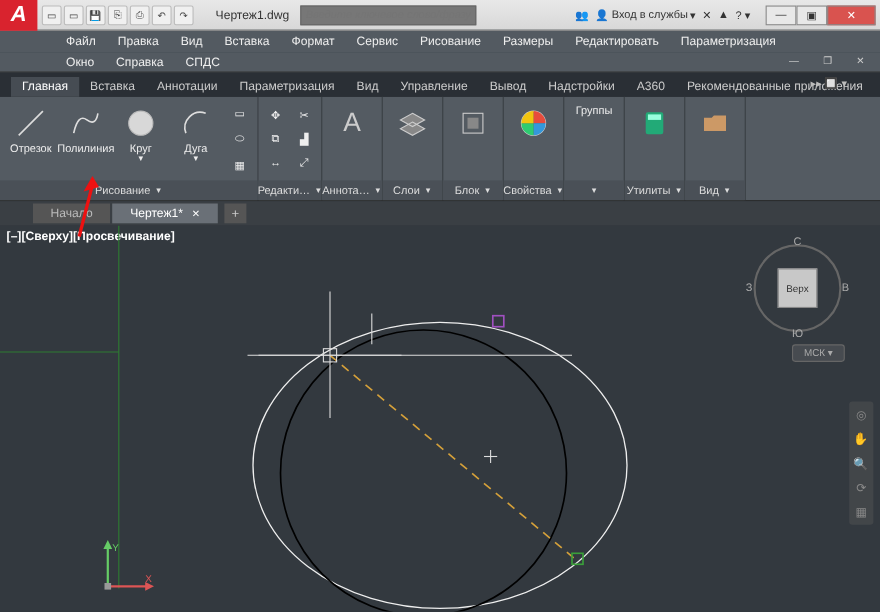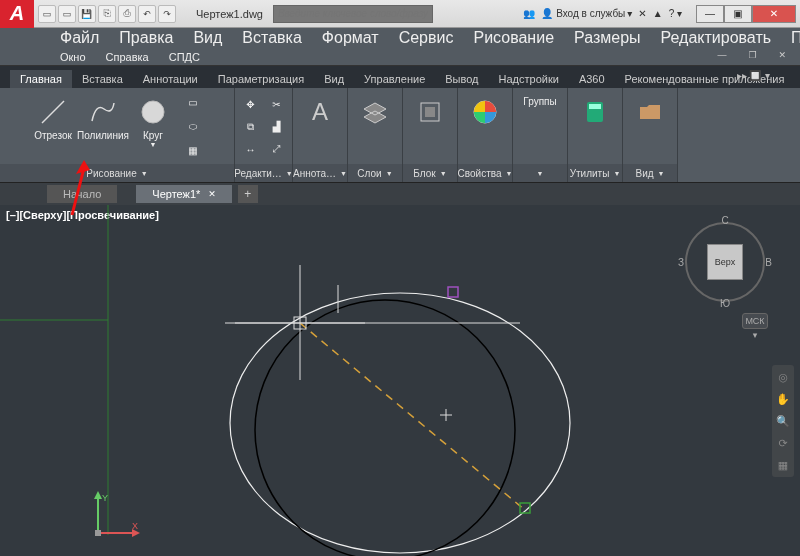--- a/index.html
+++ b/index.html
@@ -10,21 +10,21 @@
 .qat { display: flex; gap: 2px; margin-left: 4px; }
 .qat-btn { width: 18px; height: 18px; background: #f0f0f0; border: 1px solid #bbb; border-radius: 2px; display: flex; align-items: center; justify-content: center; font-size: 9px; color: #444; }
 .title-file { font-size: 11px; color: #333; margin-left: 20px; }
 .search-box { margin-left: 10px; width: 160px; height: 18px; background: #777; border: 1px solid #666; font-size: 10px; color: #ccc; font-style: italic; padding: 0 4px; }
 .title-right { margin-left: auto; display: flex; align-items: center; gap: 6px; padding-right: 4px; font-size: 10px; color: #333; }
 .title-right span { display: inline-flex; align-items: center; gap: 2px; }
 .win-btns { display: flex; margin-left: 8px; }
 .wbtn { width: 28px; height: 18px; display: flex; align-items: center; justify-content: center; font-size: 10px; border: 1px solid #888; background: #e8e8e8; }
 .wbtn.close { background: #d9534f; color: #fff; width: 44px; }
 
-.menubar { height: 20px; background: #535a61; display: flex; align-items: center; padding: 0 50px 0 50px; font-size: 16px; color: #eee; }
+.menubar { height: 20px; background: #535a61; display: flex; align-items: center; padding: 0 50px 0 50px; font-size: 11px; color: #eee; }
 .menubar span { padding: 2px 10px; cursor: default; }
 .menubar2 { height: 18px; background: #535a61; display: flex; align-items: center; padding: 0 50px; font-size: 11px; color: #eee; border-bottom: 1px solid #333; position: relative; }
 .menubar2 span { padding: 1px 10px; }
 .mdi-btns { position: absolute; right: 4px; top: 1px; display: flex; gap: 2px; font-size: 9px; color: #ccc; }
 
 .ribbon-tabs { height: 22px; background: #2a2f35; display: flex; align-items: flex-end; font-size: 11px; color: #ccc; padding-left: 10px; position: relative; }
 .rtab { padding: 3px 10px; cursor: default; }
 .rtab.active { background: #464c53; color: #fff; }
 .rtab-focus { position: absolute; right: 30px; top: 4px; color: #bbb; font-size: 10px; }
 
@@ -32,38 +32,38 @@
 .panel { border-right: 1px solid #3a3f44; display: flex; flex-direction: column; position: relative; }
 .panel-body { flex: 1; display: flex; align-items: center; justify-content: center; gap: 2px; padding: 3px 3px 0 3px; }
 .rbtn { display: flex; flex-direction: column; align-items: center; justify-content: flex-start; width: 48px; height: 72px; font-size: 10px; color: #eee; text-align: center; cursor: default; padding-top: 4px; }
 .rbtn.small { width: 24px; height: 22px; }
 .ricon { width: 32px; height: 32px; display: flex; align-items: center; justify-content: center; margin-bottom: 2px; }
 .rbtn .label { line-height: 11px; }
 .panel-label { font-size: 10px; color: #ddd; text-align: center; padding: 2px; background: #4a5057; display: flex; align-items: center; justify-content: center; gap: 4px; height: 18px; }
 .panel-label .drop { font-size: 7px; }
 
 .doc-tabs { height: 22px; background: #3a3f44; display: flex; align-items: center; padding-left: 30px; font-size: 11px; color: #bbb; }
-.dtab { padding: 3px 16px; background: #555; margin-right: 2px; position: relative; display: flex; align-items: center; margin-left: 17px; }
+.dtab { padding: 3px 16px; background: #555; margin-right: 2px; position: relative; display: flex; align-items: center; }
 .dtab.active { background: #6a7077; color: #fff; }
 .dtab .x { margin-left: 8px; font-size: 9px; }
 .dtab-plus { width: 20px; height: 18px; background: #555; margin-left: 4px; display: flex; align-items: center; justify-content: center; font-size: 12px; color: #ccc; }
 
 .viewport { position: relative; height: 352px; background: #33393f; }
 .vp-label { position: absolute; top: 4px; left: 6px; font-size: 11px; color: #fff; font-weight: 700; }
 .canvas { position: absolute; inset: 0; }
 
 .viewcube { position: absolute; top: 12px; right: 30px; width: 90px; height: 90px; display: flex; align-items: center; justify-content: center; }
 .vc-ring { position: absolute; width: 80px; height: 80px; border: 2px solid #666; border-radius: 50%; }
 .vc-cube { width: 36px; height: 36px; background: #c8c8c8; border: 1px solid #888; display: flex; align-items: center; justify-content: center; font-size: 9px; color: #333; }
 .vc-letter { position: absolute; font-size: 10px; color: #aaa; }
 .vc-n { top: -2px; left: 50%; transform: translateX(-50%); }
 .vc-s { bottom: -2px; left: 50%; transform: translateX(-50%); }
 .vc-e { right: -2px; top: 50%; transform: translateY(-50%); }
 .vc-w { left: -2px; top: 50%; transform: translateY(-50%); }
-.wcs { position: absolute; top: 108px; right: 32px; width: 26px; height: 16px; background: rgba(120,120,120,.3); border: 1px solid #666; font-size: 9px; color: #aaa; text-align: center; line-height: 14px; border-radius: 3px; }
+.wcs { position: absolute; top: 108px; right: 32px; width: 48px; height: 16px; background: rgba(120,120,120,.3); border: 1px solid #666; font-size: 9px; color: #aaa; text-align: center; line-height: 14px; border-radius: 3px; }
 
 .navbar { position: absolute; right: 6px; top: 160px; width: 22px; background: rgba(90,90,90,.4); border-radius: 3px; padding: 4px 0; display: flex; flex-direction: column; align-items: center; gap: 6px; }
 .navbar span { width: 16px; height: 16px; display: flex; align-items: center; justify-content: center; font-size: 11px; color: #888; }
 
 .ucs-icon { position: absolute; bottom: 16px; left: 90px; width: 50px; height: 50px; }
 
 .arrow-annotation { position: absolute; top: 130px; left: 62px; width: 30px; height: 60px; }
 
 svg { display: block; }
 </style>
@@ -155,20 +155,29 @@
       </div>
       <div class="rbtn">
         <span class="ricon">
             <svg width="30" height="30">
               <circle cx="15" cy="15" r="11" fill="#d8d8d8" stroke="#bbb"></circle>
             </svg>
           </span>
         <span class="label">Круг</span>
           <span style="font-size:7px">▼</span>
       </div>
+      <div class="rbtn">
+        <span class="ricon">
+            <svg width="30" height="30">
+              <path d="M6 24 A14 14 0 0 1 24 6" fill="none" stroke="#ddd" stroke-width="1.5"></path>
+            </svg>
+          </span>
+        <span class="label">Дуга</span>
+          <span style="font-size:7px">▼</span>
+      </div>
       <div style="display:flex;flex-direction:column;gap:2px;margin-left:2px">
         <span class="rbtn small">▭</span>
         <span class="rbtn small">⬭</span>
         <span class="rbtn small">▦</span>
       </div>
     </div>
     <div class="panel-label">
         <span>Рисование</span>
         <span class="drop">▼</span>
       </div>

